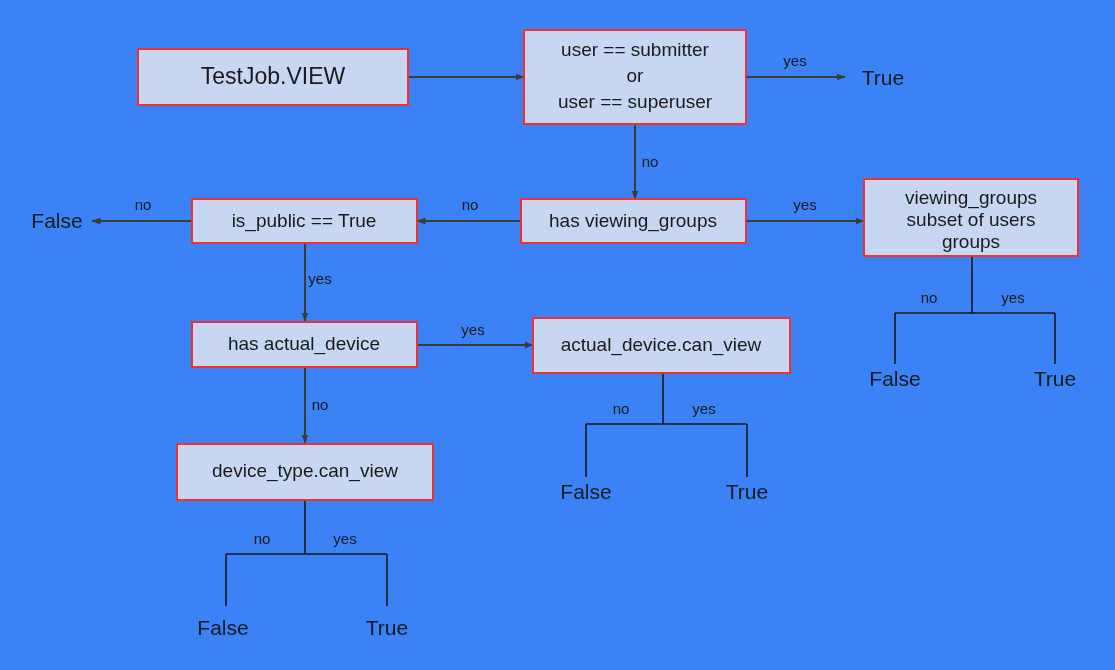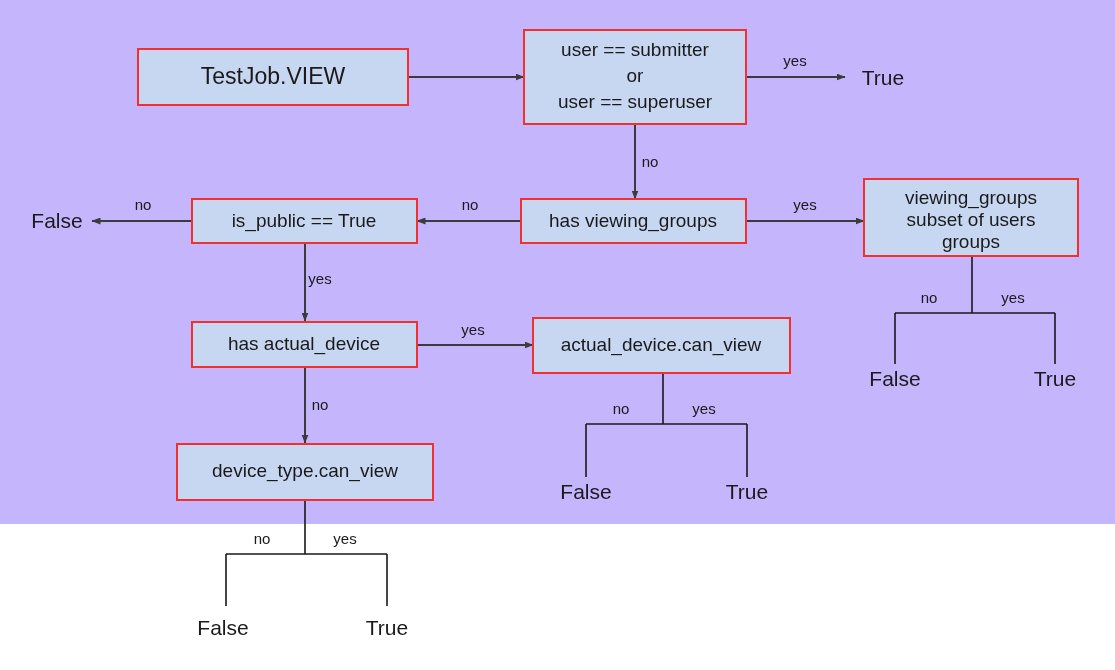--- a/index.html
+++ b/index.html
@@ -10,22 +10,22 @@
   }
   body {
     width: 1115px;
     height: 670px;
     font-family: "Liberation Sans", sans-serif;
     overflow: hidden;
   }
   #diagram-root {
     position: relative;
     width: 1115px;
-    height: 524px;
-    background: #c4b5fd;
+    height: 670px;
+    background: #3b82f6;
   }
   svg.flow-canvas {
     position: absolute;
     top: 0;
     left: 0;
     width: 1115px;
     height: 670px;
   }
   .node-box {
     fill: #c7d7f2;

